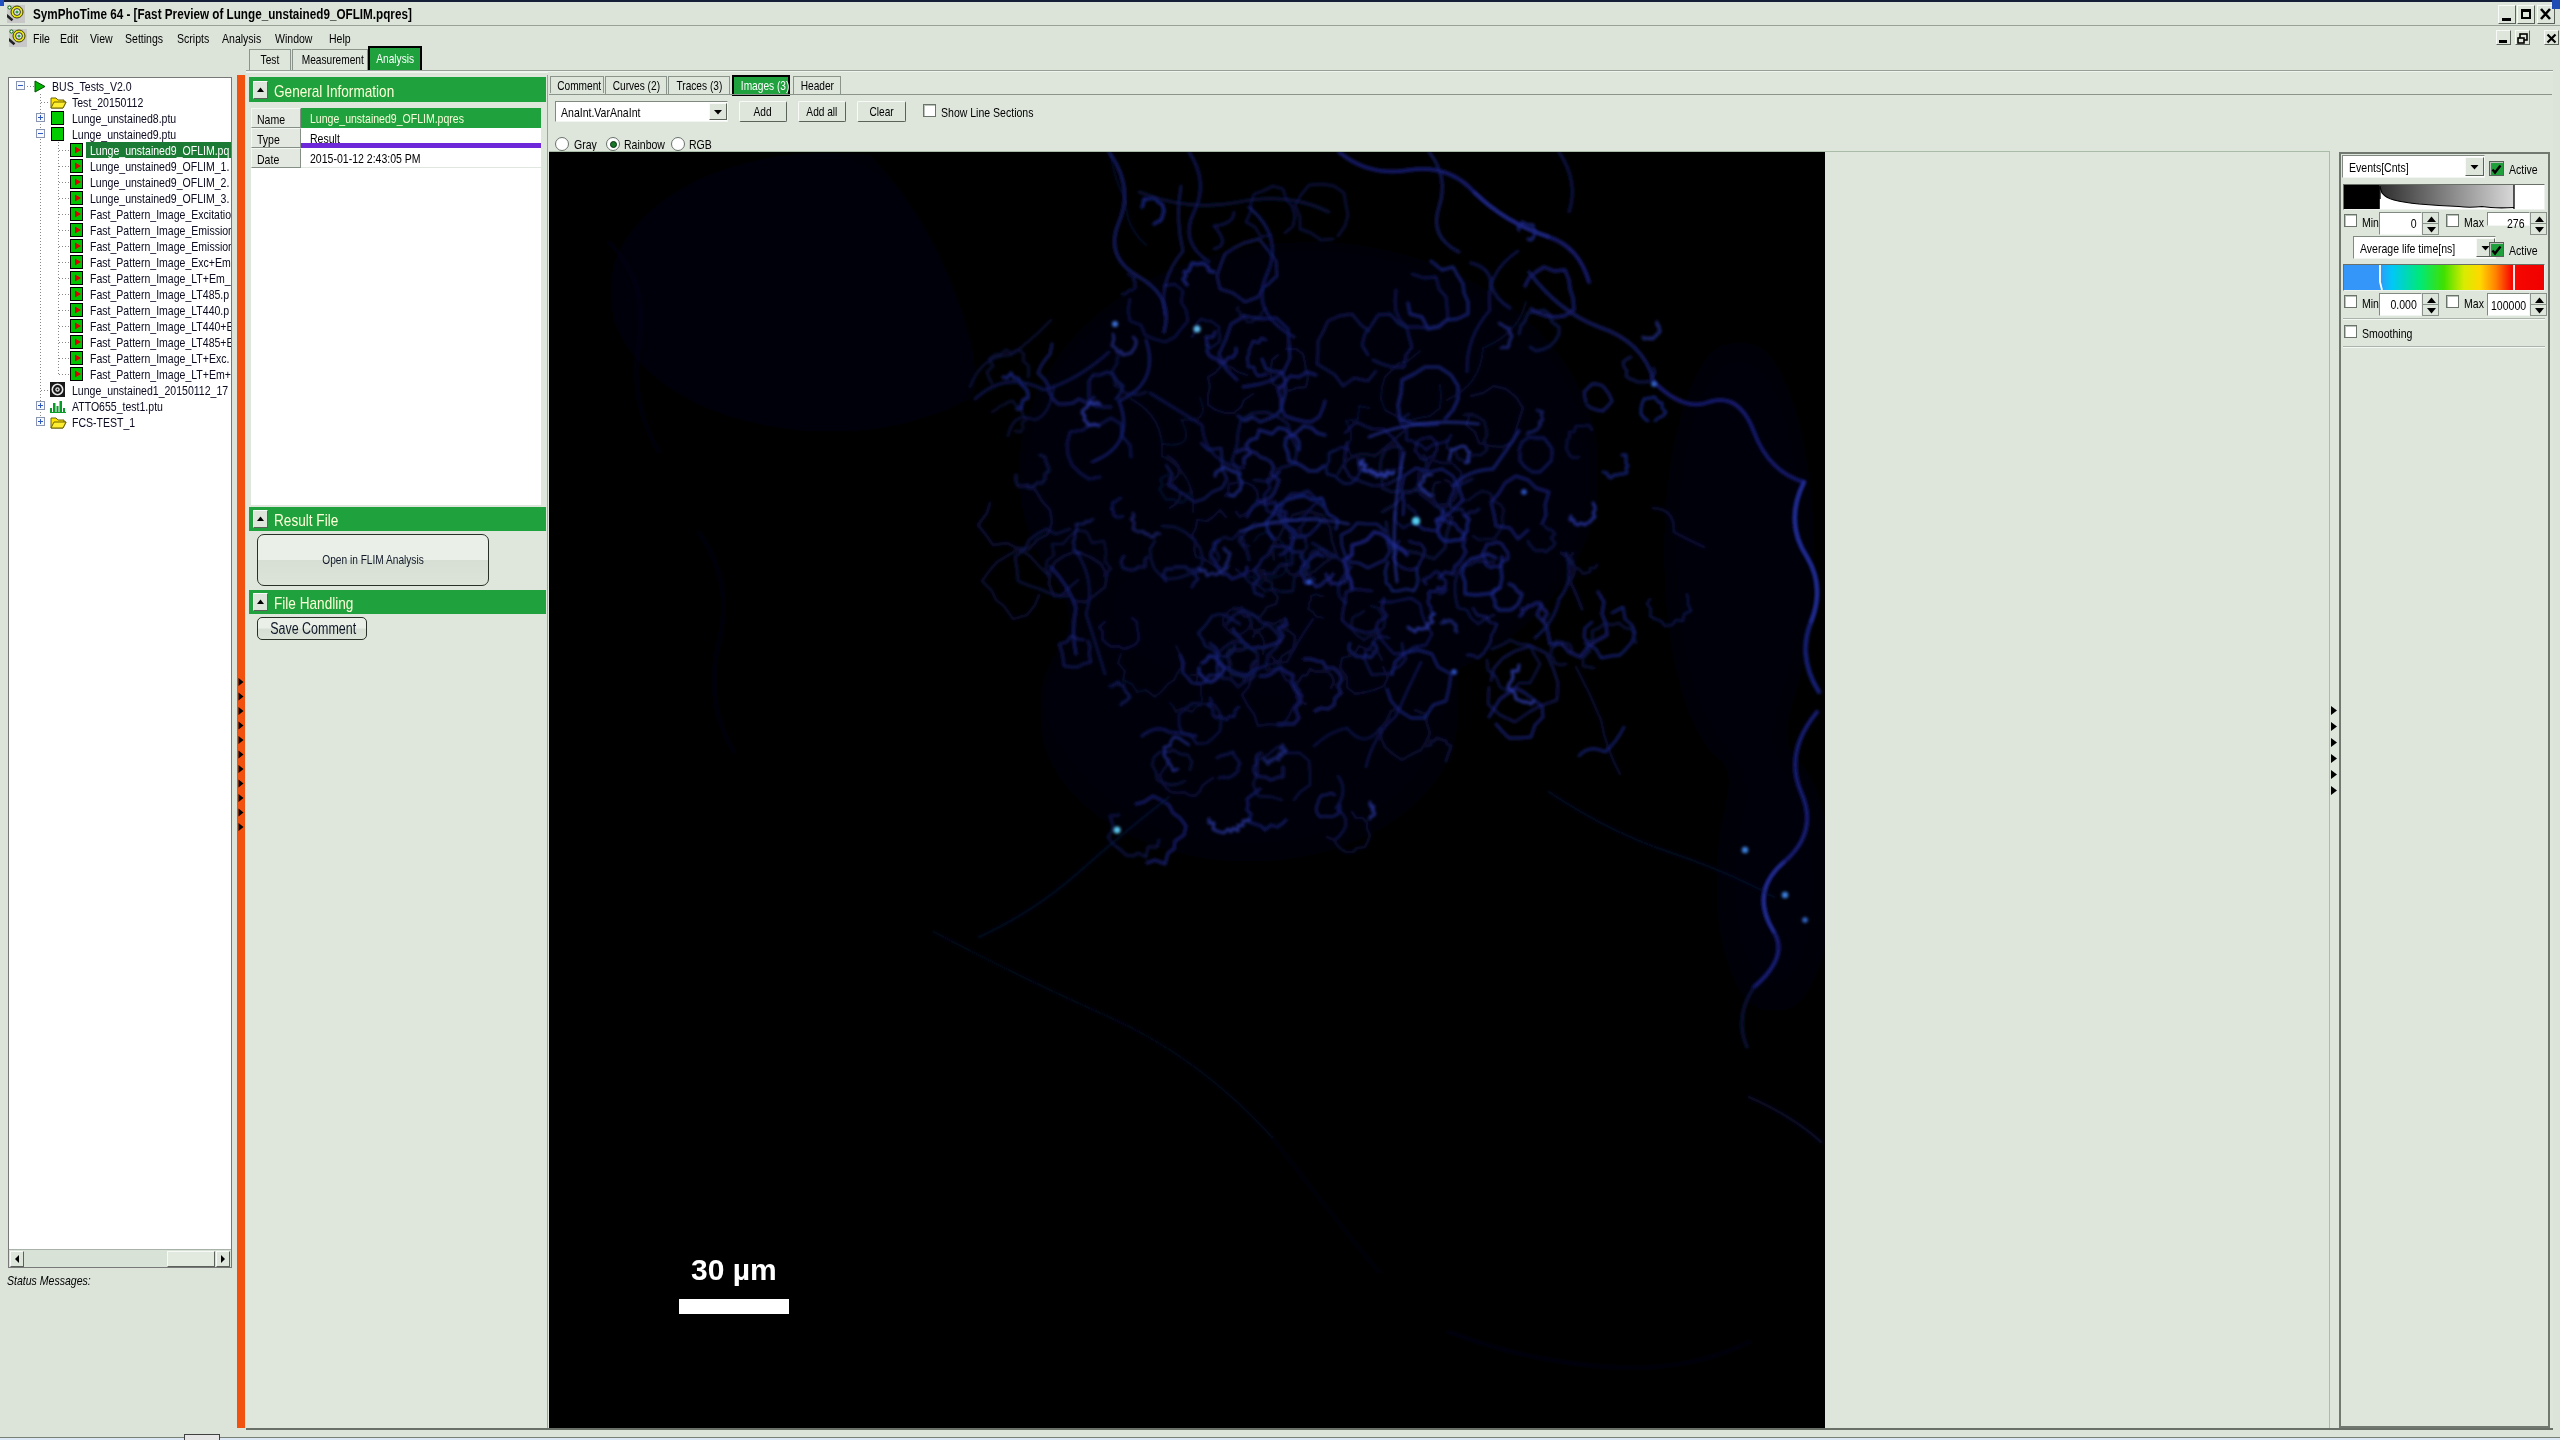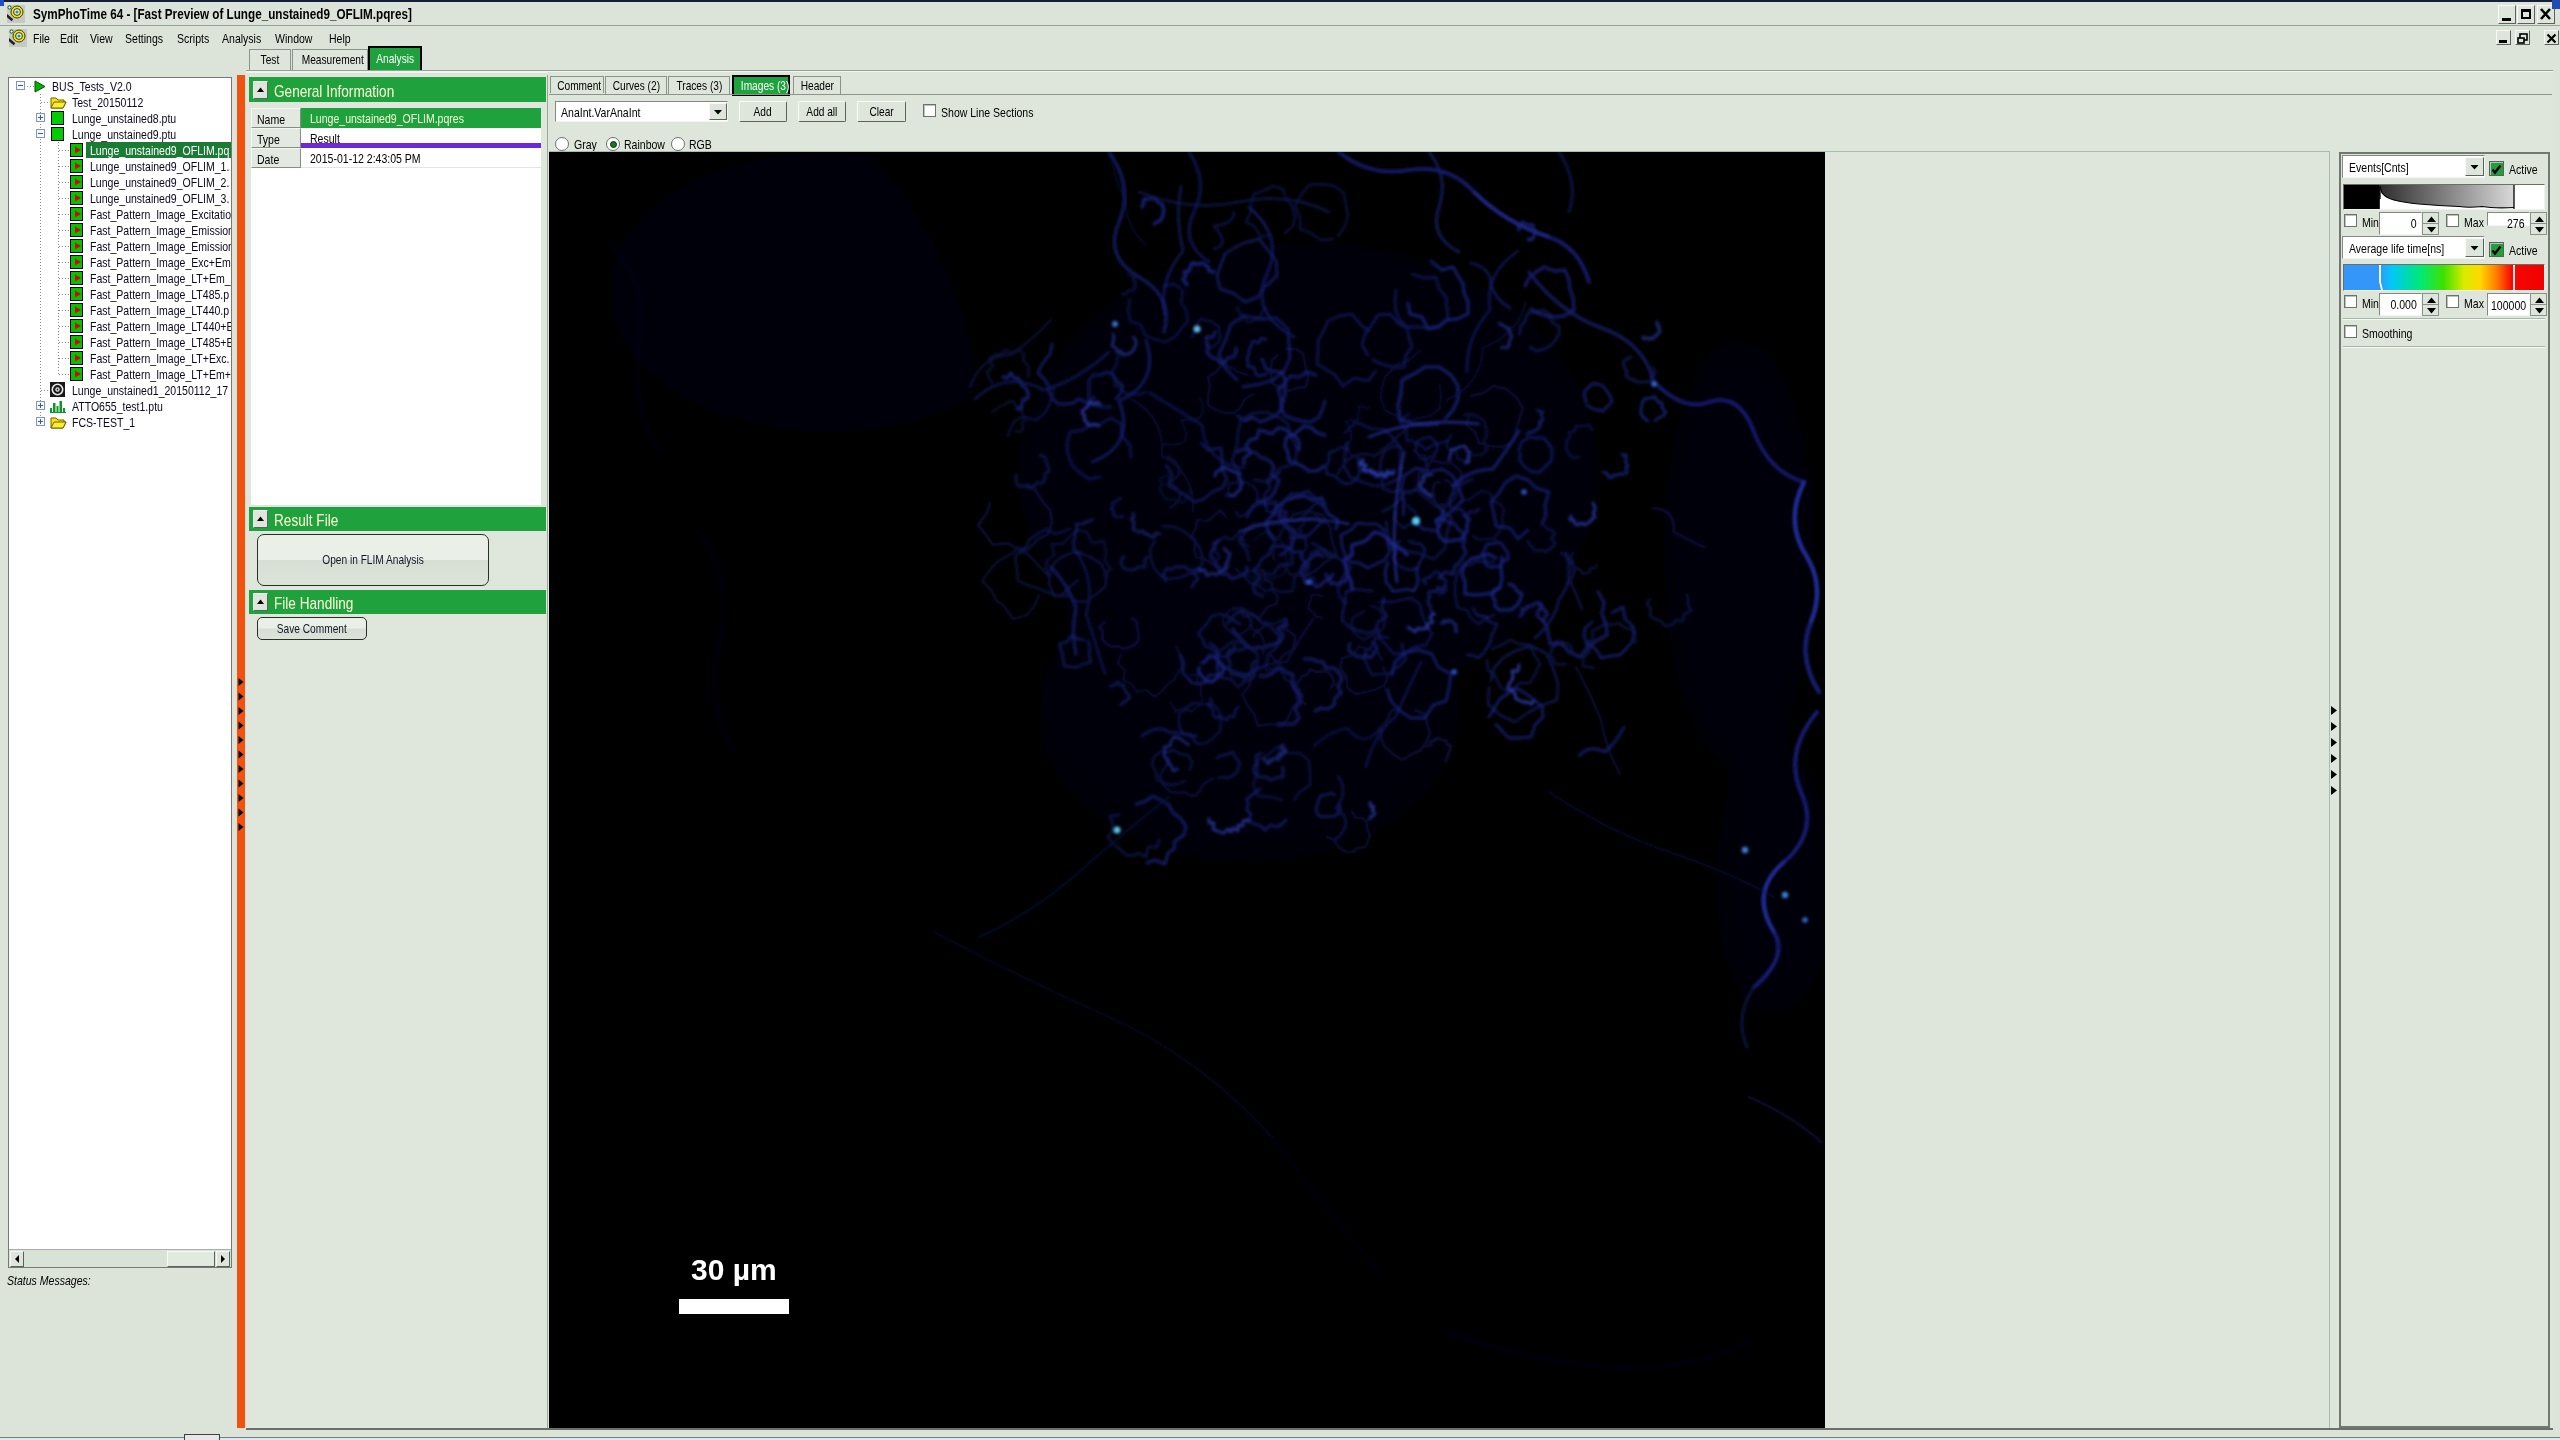--- a/index.html
+++ b/index.html
@@ -392,21 +392,21 @@
   </div>
 
   <div class="abs green-hdr" style="left:3px;top:515px;width:297px;height:24px;">
     <div class="abs btn3d" style="left:4px;top:3px;width:15px;height:18px;"><svg width="13" height="16">
           <path d="M3 10 L6.5 5.5 L10 10 Z" fill="#000"></path>
         </svg></div>
     <span class="abs hdr-txt" style="left:25px;top:4px;">File Handling</span>
   </div>
 
   <div class="abs" style="left:11px;top:542px;width:110px;height:23px;border:1px solid #283028;border-radius:5px;background:linear-gradient(to bottom,#eaf0e8 0%,#eaf0e8 45%,#d7dfd5 55%,#dce4da 100%);">
-    <div class="abs" style="left:0;top:0;width:108px;height:21px;line-height:21px;text-align:center;font-size:13px;color:#101828;"><span class="cx">Save Comment</span></div>
+    <div class="abs" style="left:0;top:0;width:108px;height:21px;line-height:21px;text-align:center;font-size:16px;color:#101828;"><span class="cx">Save Comment</span></div>
   </div>
 </div>
 
 <div class="abs" style="left:547px;top:75px;width:1px;height:1354px;background:#9aa59a;"></div>
 
 <div id="rightarea" class="abs" style="left:548px;top:72px;width:2005px;height:1358px;background:#dee6dc;">
 
   <div class="tab" style="left:2px;top:4px;width:54px;height:17px;line-height:17px;"><span class="cx" style="font-size:13px;">Comment</span></div>
   <div class="tab" style="left:57px;top:4px;width:62px;height:19px;line-height:17px;"><span class="cx" style="font-size:13px;">Curves (2)</span></div>
   <div class="tab" style="left:120px;top:4px;width:62px;height:19px;line-height:17px;"><span class="cx" style="font-size:13px;">Traces (3)</span></div>
@@ -785,21 +785,21 @@
             <path d="M7.5 2.5 L12 8 L3 8 Z" fill="#000"></path>
           </svg>
         </div>
       <div style="top:11px;">
           <svg width="15" height="10">
             <path d="M3 2 L12 2 L7.5 7.5 Z" fill="#000"></path>
           </svg>
         </div>
     </div>
 
-    <div class="abs sunken" style="left:1px;top:82px;width:143px;height:23px;">
+    <div class="abs sunken" style="left:12px;top:82px;width:143px;height:23px;">
       <span class="abs txt" style="left:6px;top:4px;">Average life time[ns]</span>
       <div class="abs btn3d" style="left:122px;top:1px;width:19px;height:19px;"><svg width="17" height="17">
             <path d="M4.5 7 L8.5 11.5 L12.5 7 Z" fill="#000"></path>
           </svg></div>
     </div>
     <div class="abs" style="left:148px;top:88px;width:15px;height:15px;background:#1fa03c;border:1px solid #58625a;box-shadow:inset 1px 1px 0 #b8c2b8;">
       <svg width="13" height="13">
           <path d="M2.5 6.5 L5 9.5 L10.5 2.5" stroke="#000" stroke-width="2.4" fill="none"></path>
         </svg>
     </div>

